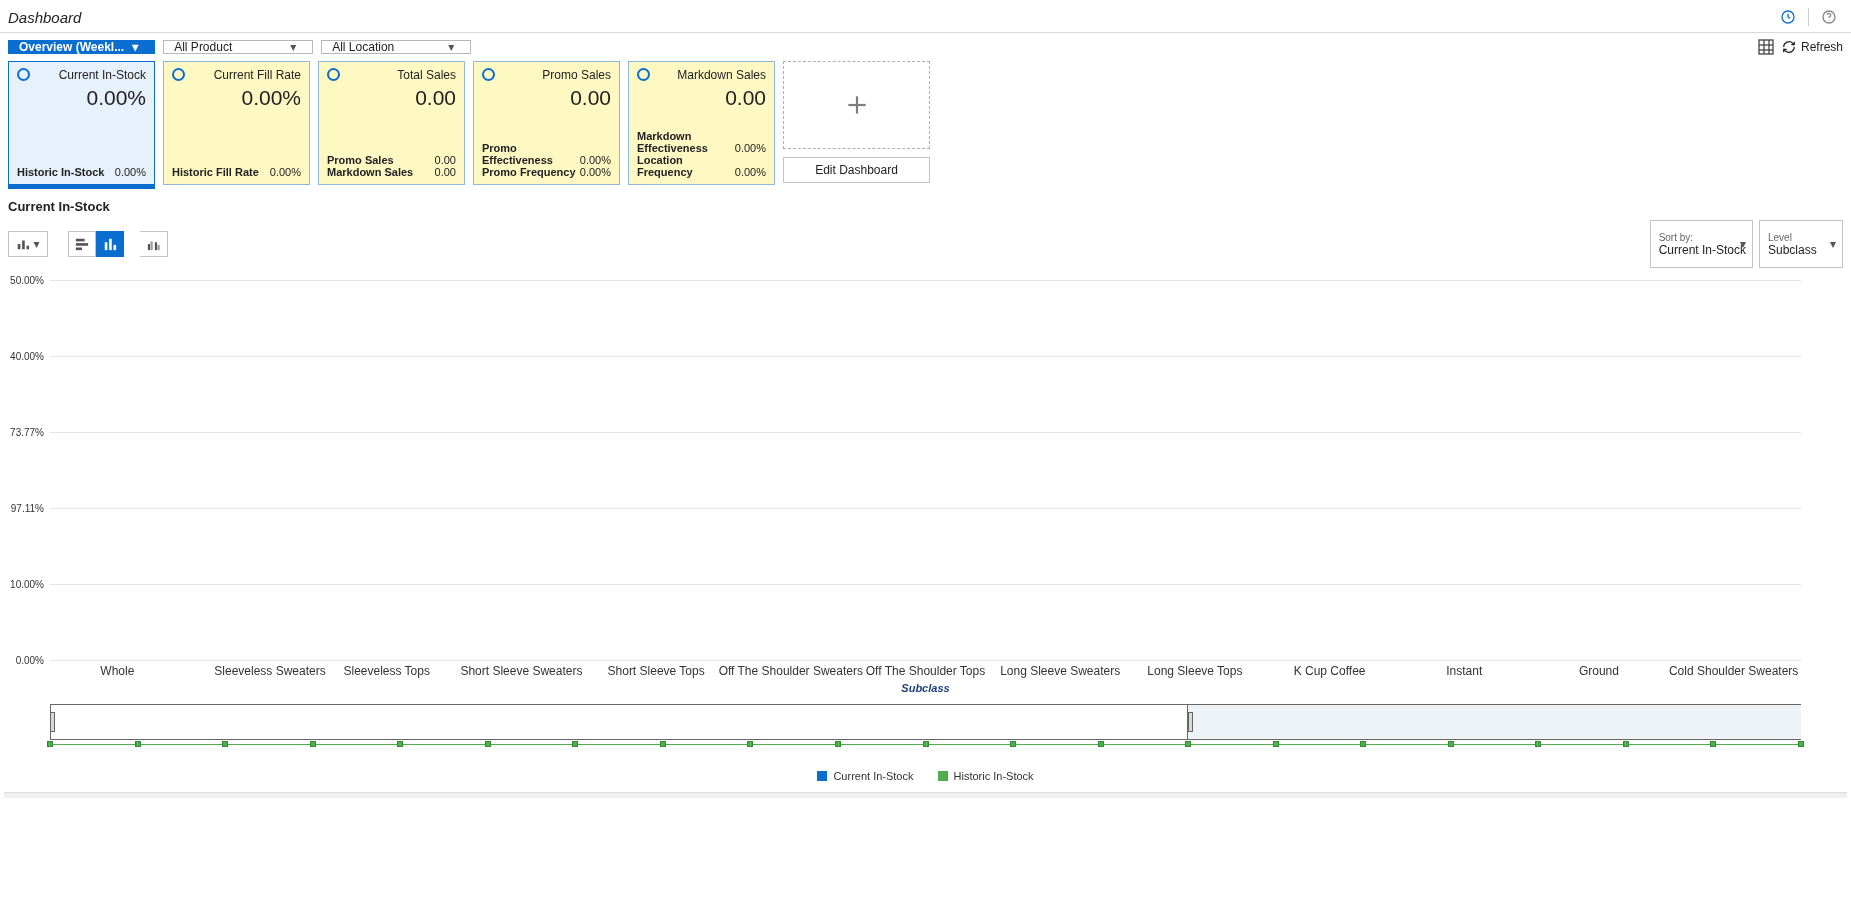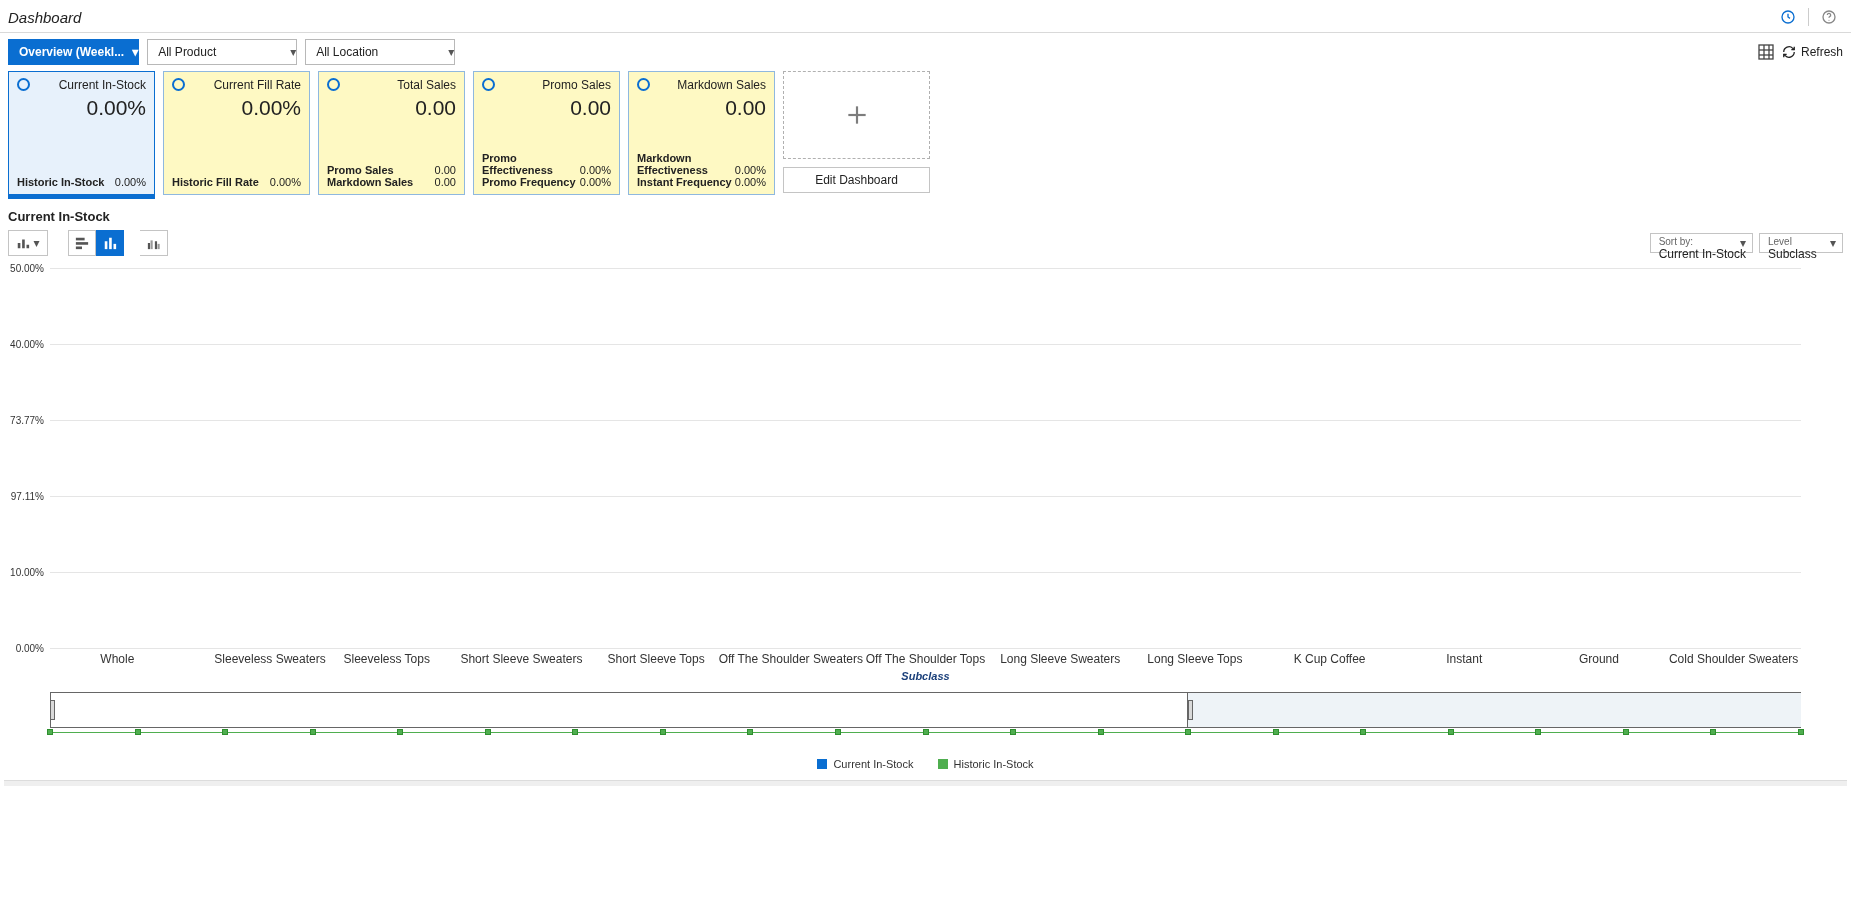--- a/index.html
+++ b/index.html
@@ -28,22 +28,22 @@
     align-items: center;
     padding: 6px 8px;
     gap: 8px;
   }
   .toolbar-spacer { flex: 1; }
   .dropdown {
     display: flex;
     align-items: center;
     border: 1px solid #b8b8b8;
     background: #fff;
-    height: 26px;
-    padding: 0 0 0 10px;
+    height: 14px;
+    padding: 0 16px 0 10px;
     font-size: 12px;
     cursor: pointer;
     min-width: 150px;
     justify-content: space-between;
   }
   .dropdown.primary {
     background: #0a6ed1;
     color: #fff;
     border-color: #0a6ed1;
     font-weight: 600;
@@ -130,24 +130,24 @@
     border: 1px solid #c4c4c4;
     display: inline-flex; align-items: center; justify-content: center;
     cursor: pointer; background: #fff; color:#555;
   }
   .tb-btn.with-caret { width: 40px; }
   .tb-btn.active { background: #0a6ed1; border-color: #0a6ed1; color: #fff; }
   .tb-btn:not(:first-child){ border-left:none; }
   .chart-toolbar-spacer { flex: 1; }
   .labeled-dd {
     border: 1px solid #c4c4c4;
-    height: 20px;
+    height: 48px;
     min-width: 100px;
     padding: 2px 6px 2px 8px;
-    display: flex; flex-direction: column; justify-content: space-between;
+    display: flex; flex-direction: column; justify-content: center;
     position: relative; cursor:pointer; background:#fff;
   }
   .labeled-dd .small { font-size: 10px; color: #666; }
   .labeled-dd .val { font-size: 12px; }
   .labeled-dd .caret2 {
     position: absolute; right: 6px; top: 50%; transform: translateY(-50%); color:#555;
   }
 
   .chart-area {
     position: relative;
@@ -363,21 +363,21 @@
         <div class="tile-title">Markdown Sales</div>
       </div>
       <div class="tile-value">0.00</div>
       <div class="tile-fill"></div>
       <div class="tile-rows">
         <div class="tile-row">
           <span class="lab">Markdown Effectiveness</span>
           <span class="val">0.00%</span>
         </div>
         <div class="tile-row">
-          <span class="lab">Instant Frequency</span>
+          <span class="lab">Location Frequency</span>
           <span class="val">0.00%</span>
         </div>
       </div>
     </div>
     <div class="add-tile-wrap">
       <div class="add-tile">
         <svg width="26" height="26" viewBox="0 0 24 24" fill="none" stroke-width="2">
           <line x1="12" y1="4" x2="12" y2="20"></line>
           <line x1="4" y1="12" x2="20" y2="12"></line>
         </svg>

